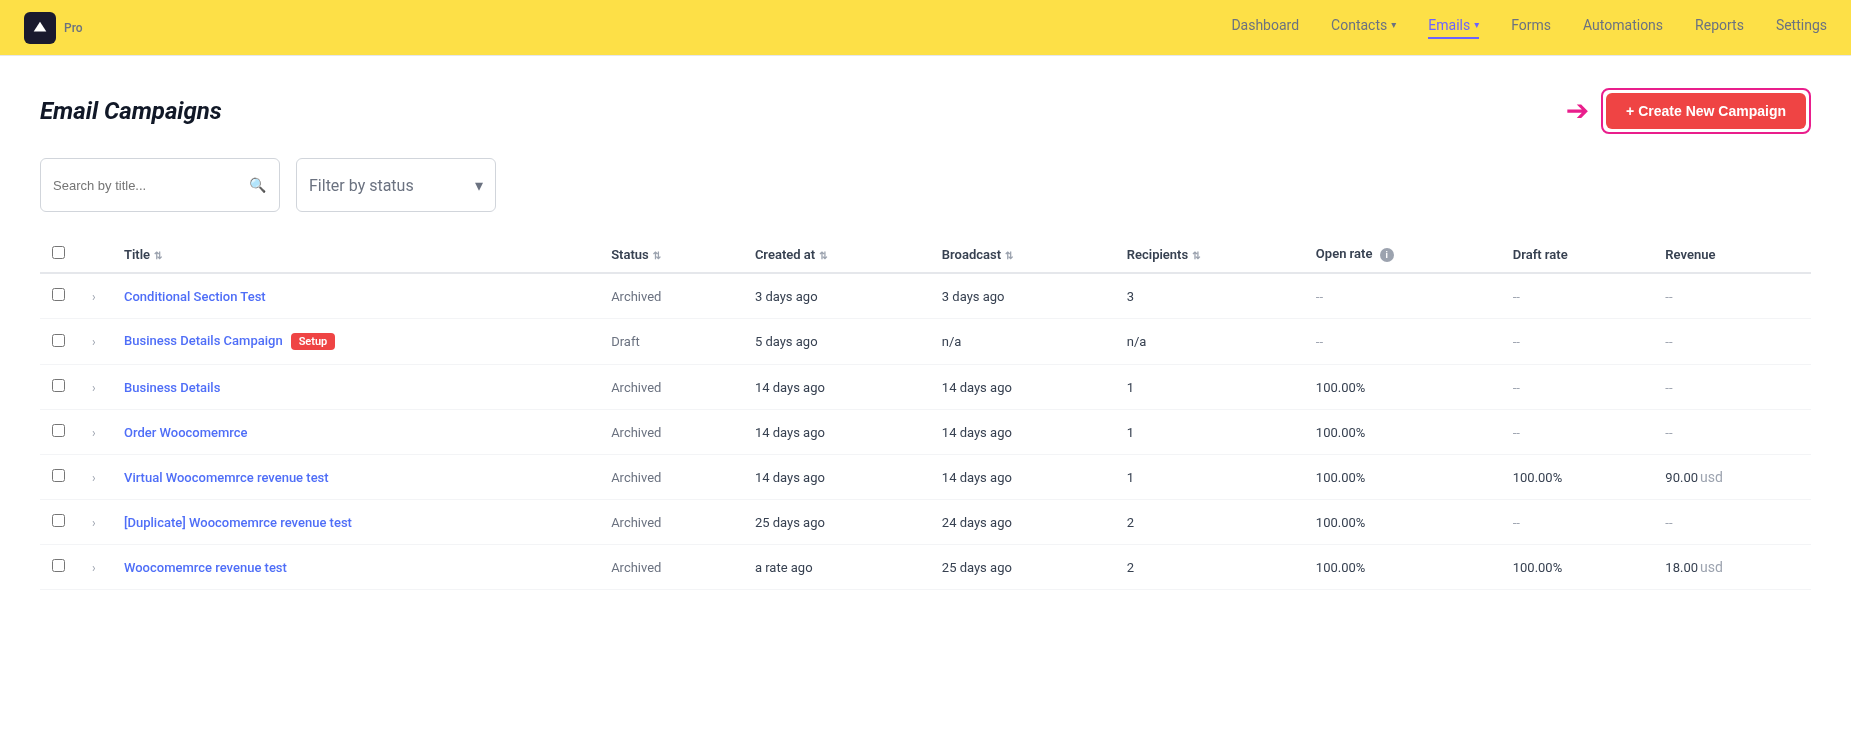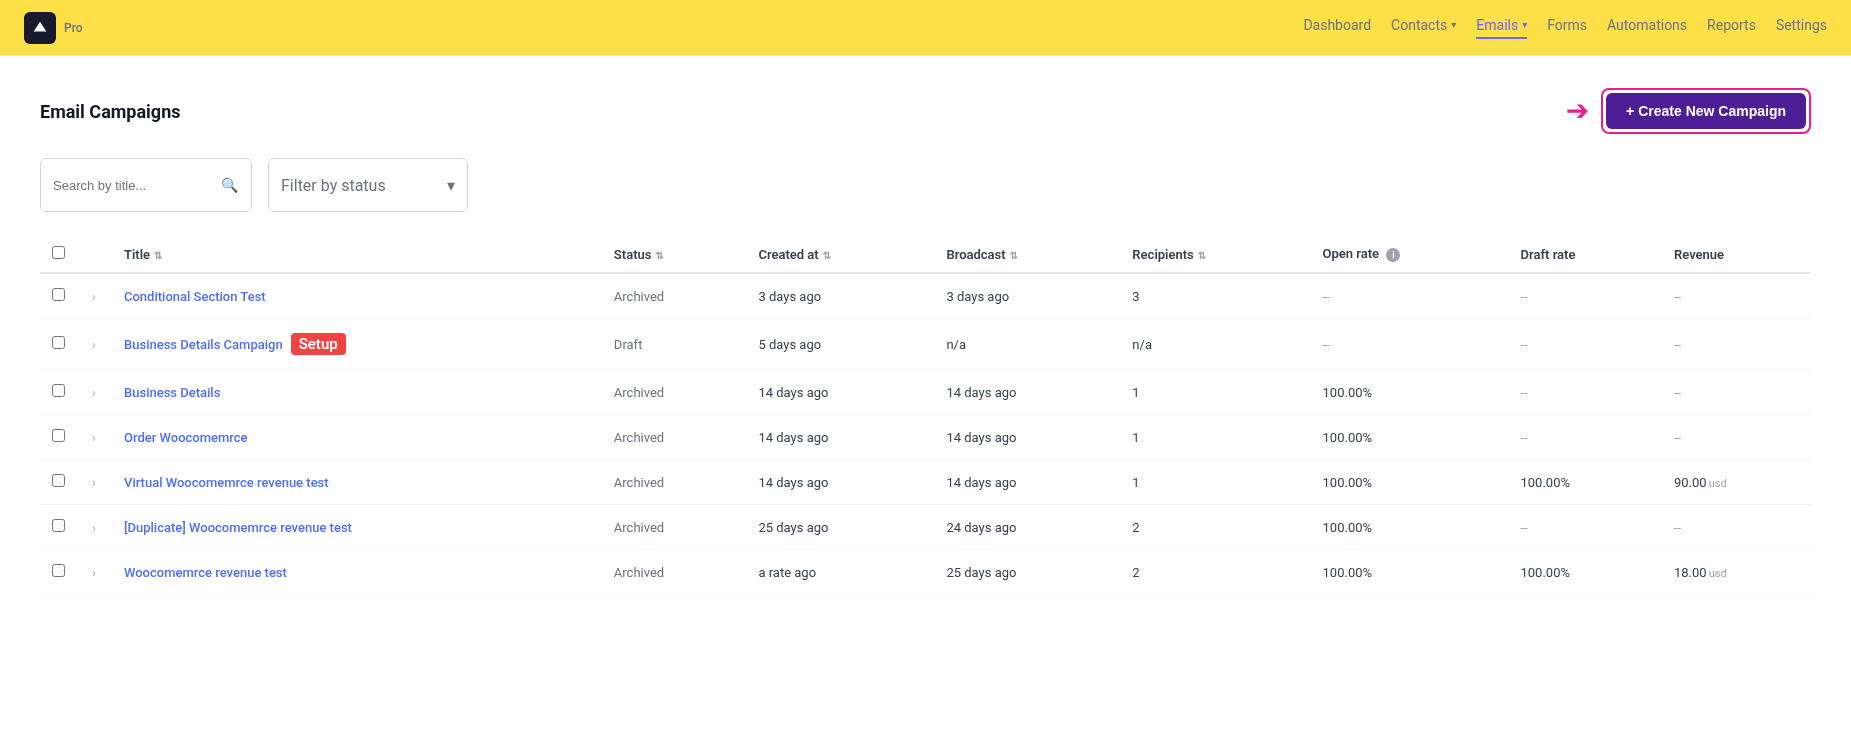--- a/index.html
+++ b/index.html
@@ -12,58 +12,58 @@
     }
     .logo {
       display: flex; align-items: center; gap: 8px; margin-right: auto;
     }
     .logo-icon {
       width: 32px; height: 32px; background: #1a1a2e; border-radius: 6px;
       display: flex; align-items: center; justify-content: center;
     }
     .logo-icon svg { width: 18px; height: 18px; fill: #fff; }
     .logo-pro { font-size: 12px; color: #6b7280; font-weight: 500; }
-    .nav-links { display: flex; align-items: center; gap: 20px; }
+    .nav-links { display: flex; align-items: center; gap: 32px; }
     .nav-link {
       font-size: 14px; color: #6b7280; text-decoration: none; cursor: pointer;
       display: flex; align-items: center; gap: 4px; padding-bottom: 4px;
       border-bottom: 2px solid transparent;
     }
     .nav-link.active { color: #6c63ff; border-bottom: 2px solid #6c63ff; }
     .chevron-small { font-size: 10px; }
 
     
     .main-content { padding: 32px 40px; }
 
     
     .page-header {
       display: flex; align-items: center; justify-content: space-between; margin-bottom: 24px;
     }
-    .page-title { font-size: 18px; font-weight: 700; color: #111827; }
+    .page-title { font-size: 24px; font-weight: 700; color: #111827; font-style: italic; }
 
     
     .cta-area { display: flex; align-items: center; gap: 12px; position: relative; }
     .arrow-indicator {
       color: #e91e8c; font-size: 28px; line-height: 1;
     }
     .cta-wrapper {
       border: 2.5px solid #e91e8c; border-radius: 8px; padding: 3px;
     }
     .create-btn {
-      background: #4c1d95; color: #fff; border: none; border-radius: 6px;
+      background: #ef4444; color: #fff; border: none; border-radius: 6px;
       padding: 10px 20px; font-size: 14px; font-weight: 600; cursor: pointer;
       display: flex; align-items: center; gap: 8px; white-space: nowrap;
     }
 
     
     .filters-row { display: flex; gap: 16px; margin-bottom: 24px; }
     .search-box {
       display: flex; align-items: center; gap: 8px;
       border: 1px solid #d1d5db; border-radius: 6px; padding: 18px 12px;
-      width: 212px; background: #fff;
+      width: 240px; background: #fff;
     }
     .search-box input {
       border: none; outline: none; font-size: 13px; color: #6b7280; width: 100%;
       background: transparent;
     }
     .search-icon-svg { color: #9ca3af; font-size: 14px; }
     .status-filter {
       display: flex; align-items: center; justify-content: space-between;
       border: 1px solid #d1d5db; border-radius: 6px; padding: 8px 12px;
       width: 200px; cursor: pointer; color: #6b7280; font-size: 16px;
@@ -80,27 +80,27 @@
     thead th .sort-arrows { font-size: 10px; color: #9ca3af; margin-left: 4px; }
     .th-checkbox { width: 40px; }
     .th-expand { width: 32px; }
     tbody tr { border-bottom: 1px solid #f3f4f6; }
     tbody td { padding: 14px 12px; font-size: 13px; color: #374151; vertical-align: middle; }
     .cell-checkbox { width: 40px; }
     .cell-expand { width: 32px; color: #9ca3af; cursor: pointer; }
     .chevron-right { font-size: 12px; }
     .campaign-link { color: #4f6ef7; text-decoration: none; cursor: pointer; font-weight: 500; }
     .setup-badge {
-      background: #ef4444; color: #fff; font-size: 15px; font-weight: 600;
+      background: #ef4444; color: #fff; font-size: 11px; font-weight: 600;
       padding: 2px 8px; border-radius: 4px; margin-left: 8px; display: inline-block;
     }
     .status-text { color: #6b7280; }
     .dash { color: #9ca3af; }
     .revenue-val { color: #374151; }
-    .usd { font-size: 11px; color: #9ca3af; margin-left: 2px; }
+    .usd { font-size: 14px; color: #9ca3af; margin-left: 2px; }
     .info-icon {
       display: inline-flex; align-items: center; justify-content: center;
       width: 14px; height: 14px; background: #9ca3af; border-radius: 50%;
       color: #fff; font-size: 9px; font-weight: 700; margin-left: 4px; cursor: pointer;
     }
   </style>
 </head>
 <body>
 
 <nav class="topnav">

